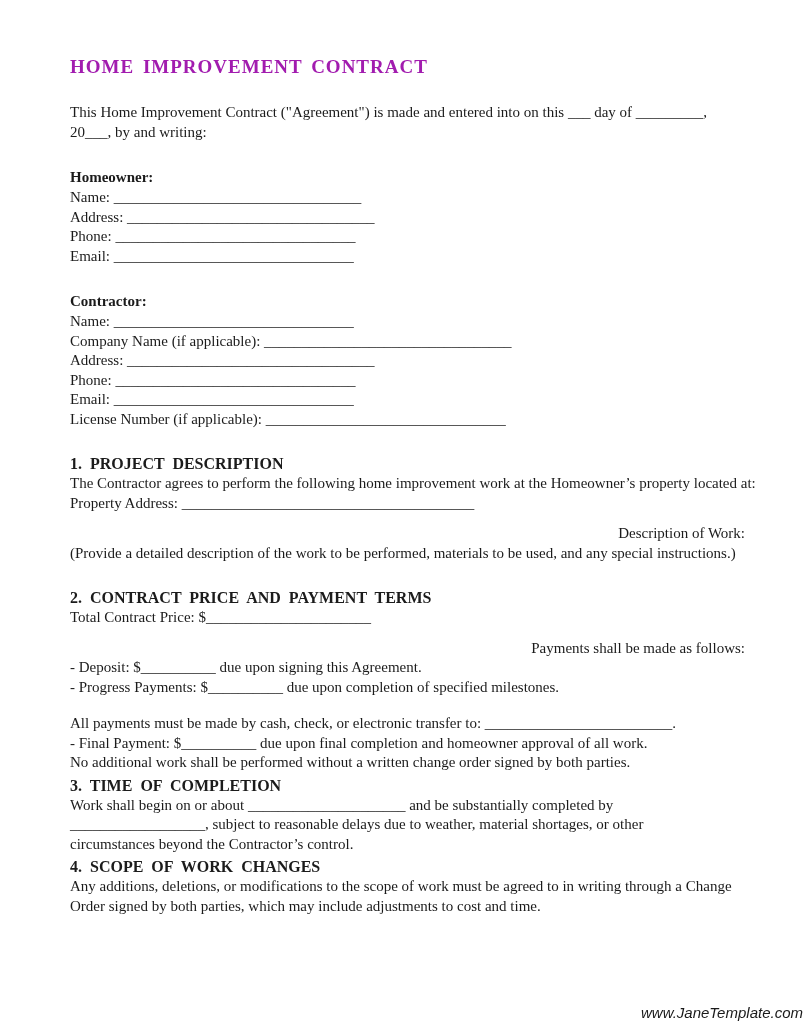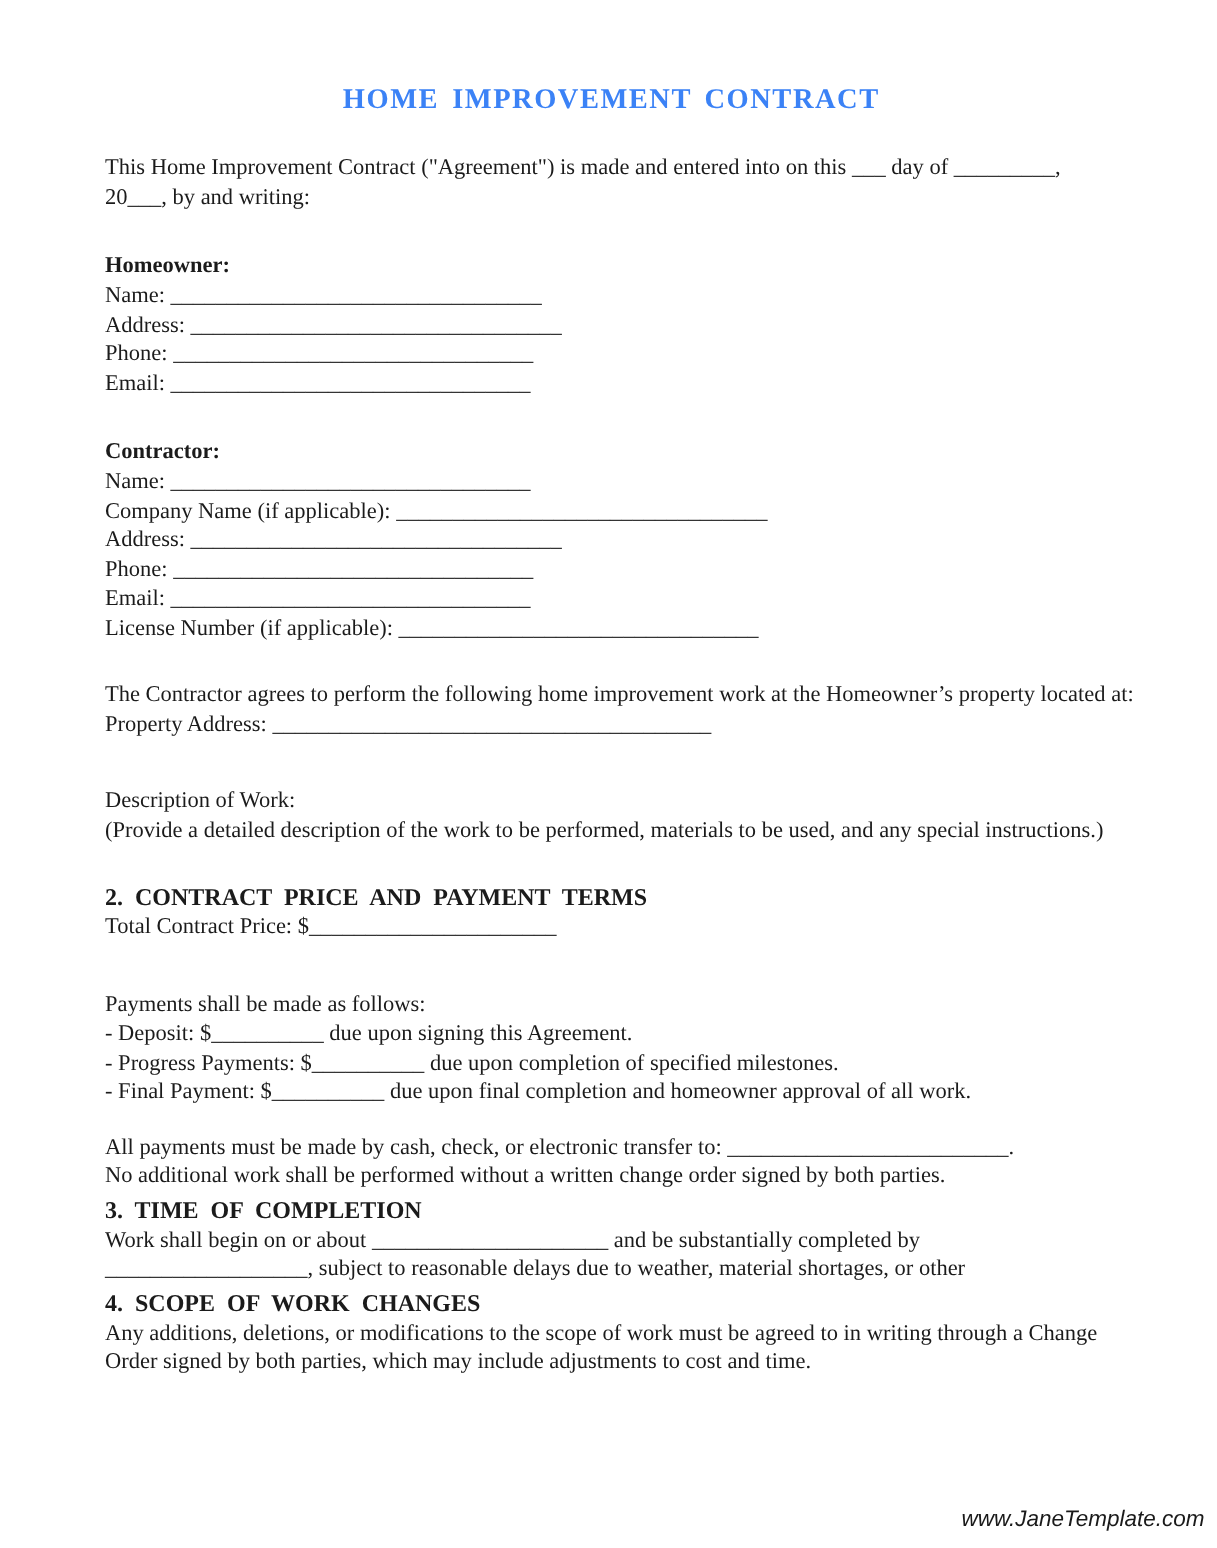--- a/index.html
+++ b/index.html
@@ -14,35 +14,34 @@
     background: #ffffff;
     overflow: hidden;
     font-family: "Liberation Serif", serif;
     color: #1b1b1b;
   }
   .content {
     padding: 56px 66px 0 70px;
   }
   .doc-title {
     margin: 0 0 25px 0;
-    text-align: center;
     font-size: 19px;
     font-weight: bold;
     letter-spacing: 1px;
     word-spacing: 3px;
-    color: #3b82f6;
+    color: #a21caf;
   }
   .line {
     font-size: 15px;
     line-height: 19.5px;
     white-space: nowrap;
   }
   .para { margin: 0; }
   .block-gap-lg { margin-top: 25px; }
-  .block-gap-md { margin-top: 32px; }
+  .block-gap-md { margin-top: 11px; text-align: right; }
   .block-gap-sm { margin-top: 17px; }
   .party-heading {
     font-size: 15px;
     font-weight: bold;
     line-height: 21px;
     white-space: nowrap;
   }
   .section-heading {
     font-size: 16px;
     font-weight: bold;
@@ -87,41 +86,43 @@
       <div class="party-heading">Contractor:</div>
       <div class="line">Name: ________________________________</div>
       <div class="line">Company Name (if applicable): _________________________________</div>
       <div class="line">Address: _________________________________</div>
       <div class="line">Phone: ________________________________</div>
       <div class="line">Email: ________________________________</div>
       <div class="line">License Number (if applicable): ________________________________</div>
     </div>
 
     <div class="para block-gap-lg">
+      <div class="section-heading">1. PROJECT DESCRIPTION</div>
       <div class="line">The Contractor agrees to perform the following home improvement work at the Homeowner’s property located at:</div>
       <div class="line">Property Address: _______________________________________</div>
       <div class="line block-gap-md">Description of Work:</div>
       <div class="line">(Provide a detailed description of the work to be performed, materials to be used, and any special instructions.)</div>
     </div>
 
     <div class="para block-gap-lg">
       <div class="section-heading">2. CONTRACT PRICE AND PAYMENT TERMS</div>
       <div class="line">Total Contract Price: $______________________</div>
       <div class="line block-gap-md">Payments shall be made as follows:</div>
       <div class="line">- Deposit: $__________ due upon signing this Agreement.</div>
       <div class="line">- Progress Payments: $__________ due upon completion of specified milestones.</div>
+      <div class="line block-gap-sm">All payments must be made by cash, check, or electronic transfer to: _________________________.</div>
       <div class="line">- Final Payment: $__________ due upon final completion and homeowner approval of all work.</div>
-      <div class="line block-gap-sm">All payments must be made by cash, check, or electronic transfer to: _________________________.</div>
       <div class="line">No additional work shall be performed without a written change order signed by both parties.</div>
     </div>
 
     <div class="para tight-top">
       <div class="section-heading">3. TIME OF COMPLETION</div>
       <div class="line">Work shall begin on or about _____________________ and be substantially completed by</div>
       <div class="line">__________________, subject to reasonable delays due to weather, material shortages, or other</div>
+      <div class="line">circumstances beyond the Contractor’s control.</div>
     </div>
 
     <div class="para tight-top">
       <div class="section-heading">4. SCOPE OF WORK CHANGES</div>
       <div class="line">Any additions, deletions, or modifications to the scope of work must be agreed to in writing through a Change</div>
       <div class="line">Order signed by both parties, which may include adjustments to cost and time.</div>
     </div>
 
   </div>
 

